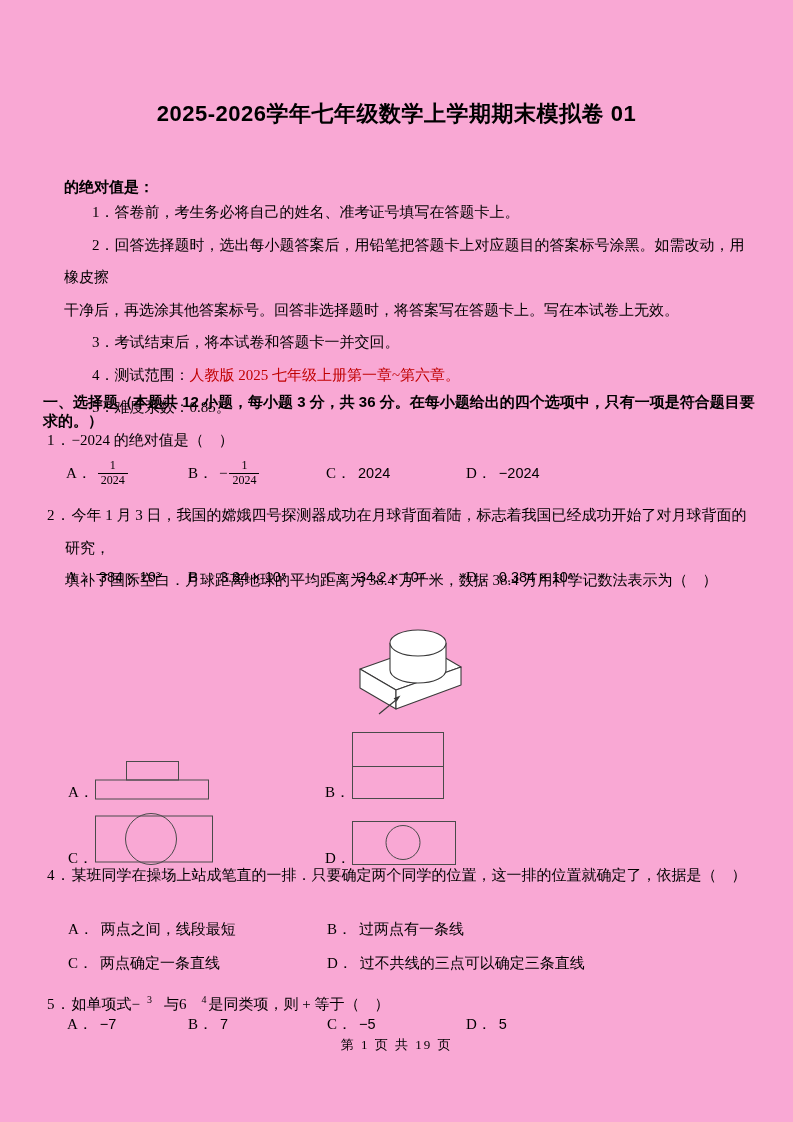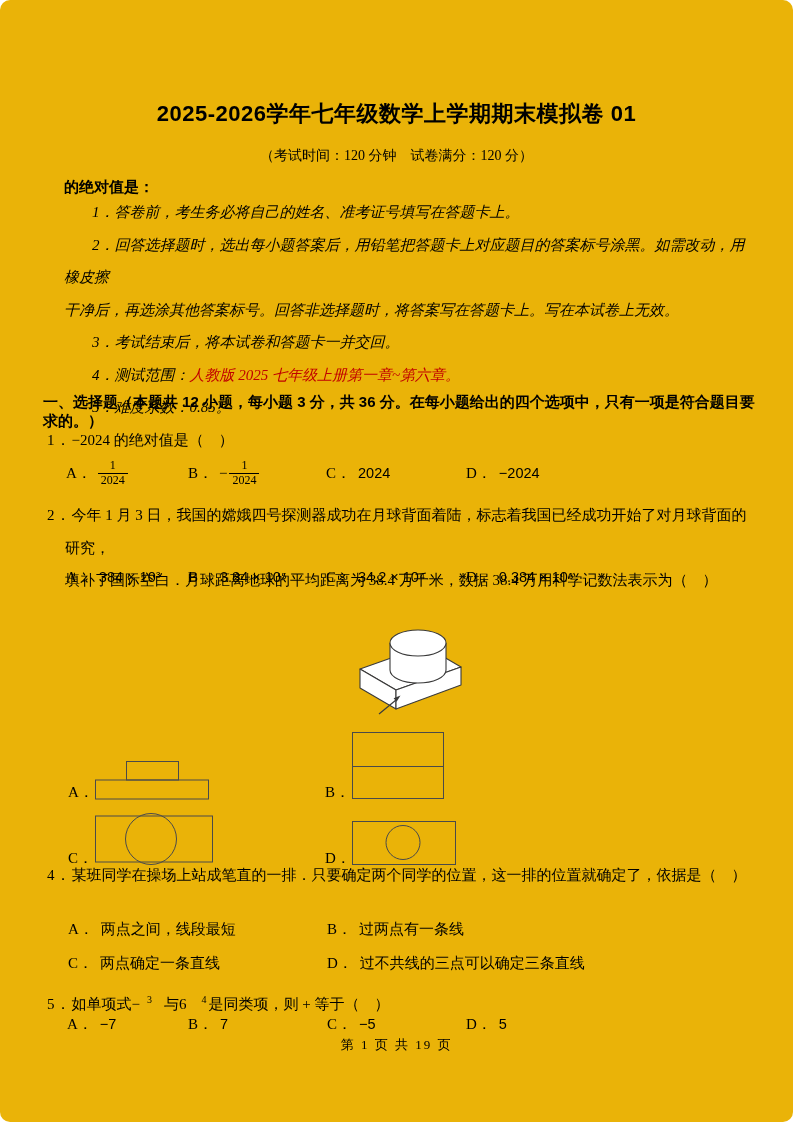--- a/index.html
+++ b/index.html
@@ -2,35 +2,35 @@
 <html><head>
 <meta charset="utf-8">
 <style>
   * { margin:0; padding:0; box-sizing:border-box; }
   html,body { background:#ffffff; }
   body {
     width:793px; height:1122px;
     font-family:"Liberation Serif","DejaVu Serif",serif;
     color:#000;
   }
-  .page { position:relative; width:793px; height:1122px; background:#eab308; overflow:hidden;border-radius:10px; }
+  .page { position:relative; width:793px; height:1122px; background:#f9a8d4; overflow:hidden; }
   .abs { position:absolute; }
 
   .title {
     top:99px; left:0; width:793px; text-align:center;
     font-family:"Liberation Sans","DejaVu Sans",sans-serif;
     font-size:22px; font-weight:bold; letter-spacing:0.5px;
   }
   .subtitle { top:147px; left:0; width:793px; text-align:center; font-size:14px; }
 
   .notice-head {
     top:178px; left:64px; font-size:15px; font-weight:bold;
     font-family:"Liberation Sans","DejaVu Sans",sans-serif;
   }
-  .notes { top:196px; left:64px; width:690px; font-size:15px; line-height:32.5px;font-style:italic; }
+  .notes { top:196px; left:64px; width:690px; font-size:15px; line-height:32.5px; }
   .notes p { text-indent:28px; }
   .red { color:#c00000; }
 
   .section-head {
     top:393px; left:43px; width:716px;
     font-family:"Liberation Sans","DejaVu Sans",sans-serif;
     font-size:15px; font-weight:bold;
   }
 
   .q { font-size:15px; line-height:32.5px; }
@@ -60,21 +60,20 @@
     top:1036px; left:0; width:793px; text-align:center;
     font-size:13px; letter-spacing:2px;
   }
 </style>
 </head>
 <body>
 
 <div class="page">
 
   <div class="abs title">2025-2026学年七年级数学上学期期末模拟卷 01</div>
-  <div class="abs subtitle">（考试时间：120 分钟　试卷满分：120 分）</div>
 
   <div class="abs notice-head">的绝对值是：</div>
 
   <div class="abs notes">
     <p>1．答卷前，考生务必将自己的姓名、准考证号填写在答题卡上。</p>
     <p><span>2．回答选择题时，选出每小题答案后，用铅笔把答题卡上对应题目的答案标号涂黑。如需改动，用橡皮擦</span><br><span>干净后，再选涂其他答案标号。回答非选择题时，将答案写在答题卡上。写在本试卷上无效。</span></p>
     <p>3．考试结束后，将本试卷和答题卡一并交回。</p>
     <p><span>4．测试范围：</span><span class="red">人教版 2025 七年级上册第一章~第六章。</span></p>
     <p>5．难度系数：0.85。</p>
   </div>

